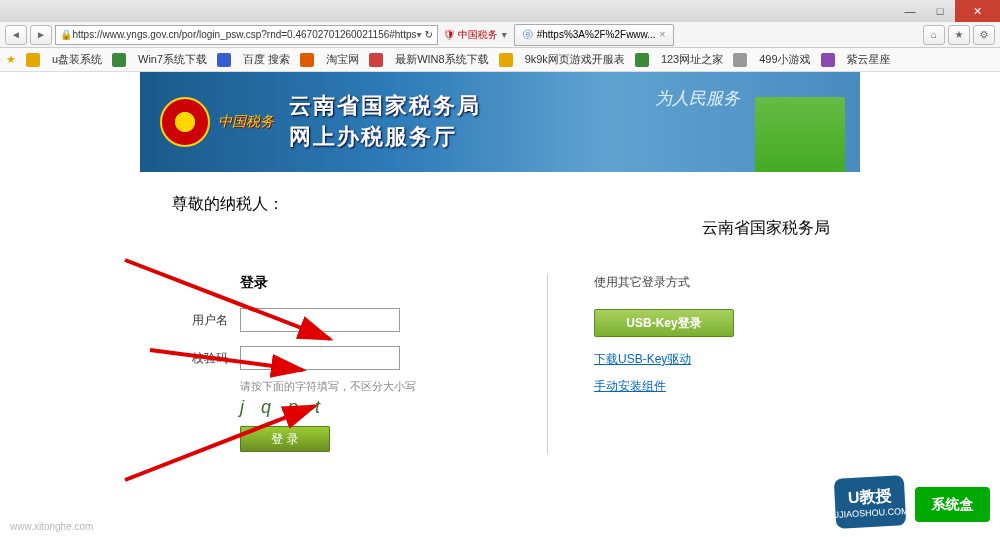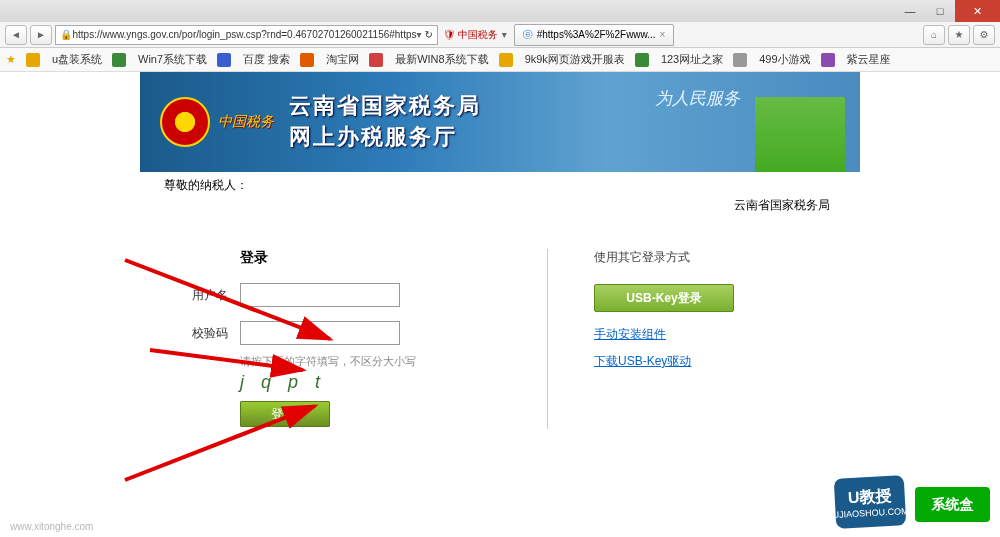--- a/index.html
+++ b/index.html
@@ -24,21 +24,21 @@
 
 
 .banner { width: 720px; height: 100px; margin: 0 auto; background: linear-gradient(90deg,#1a5a8a 0%,#2d7bb8 35%,#5fa3d0 65%,#4a8bc0 100%); display: flex; align-items: center; color: #fff; position: relative; }
 .seal { width: 50px; height: 50px; border-radius: 50%; background: radial-gradient(circle,#ffd700 30%,#c00 32%,#c00 100%); border: 2px solid #ffd700; margin-left: 20px; }
 .seal-text { margin-left: 8px; font-size: 14px; font-style: italic; color: #ffcc00; text-shadow: 1px 1px #800; }
 .banner-title { margin-left: 15px; font-size: 22px; font-weight: bold; letter-spacing: 2px; line-height: 1.4; text-shadow: 1px 1px 2px #003; }
 .calligraphy { position: absolute; right: 120px; top: 15px; font-size: 17px; font-style: italic; color: #e0f0ff; }
 .photo { position: absolute; right: 15px; bottom: 0; width: 90px; height: 75px; background: linear-gradient(#6b4,#4a2); border-radius: 2px 2px 0 0; }
 
 
-.notice { width: 720px; margin: 5px auto; font-size: 12px; }
+.notice { width: 720px; margin: 22px auto; font-size: 16px; }
 .notice .greeting { text-indent: 2em; margin-bottom: 2px; }
 .notice .body { text-indent: 2em; line-height: 1.7; }
 .notice .sig { text-align: right; padding-right: 30px; margin-top: 3px; }
 
 
 .login-wrap { width: 720px; margin: 35px auto 0; display: flex; gap: 16px; }
 .login-left { width: 380px; }
 .login-left h3 { font-size: 14px; margin-left: 100px; margin-bottom: 15px; }
 .field-row { display: flex; align-items: center; margin-bottom: 12px; height: 26px; }
 .field-row label { width: 100px; text-align: right; padding-right: 12px; font-size: 12px; color: #333; }
@@ -165,22 +165,22 @@
       <input type="text" style="">
     </div>
     <div class="captcha-hint">请按下面的字符填写，不区分大小写</div>
     <div class="captcha-img">j q p t</div>
     <button class="login-btn">登 录</button>
   </div>
   <div class="divider"></div>
   <div class="login-right">
     <h4>使用其它登录方式</h4>
     <button class="alt-btn">USB-Key登录</button>
+    <a href="#">下载USB-Key驱动</a>
     <a href="#">手动安装组件</a>
-    <a href="#">下载USB-Key驱动</a>
   </div>
 </div>
 
 <svg class="arrow" style="left:115px;top:250px;width:240px;height:250px">
   <defs>
       <marker id="ah" markerWidth="10" markerHeight="10" refX="8" refY="3" orient="auto">
         <path d="M0,0 L0,6 L9,3 z" fill="#e00000"></path>
       </marker>
     </defs>
   <line x1="10" y1="10" x2="215" y2="89" stroke="#e00000" stroke-width="4" marker-end="url(#ah)"></line>

